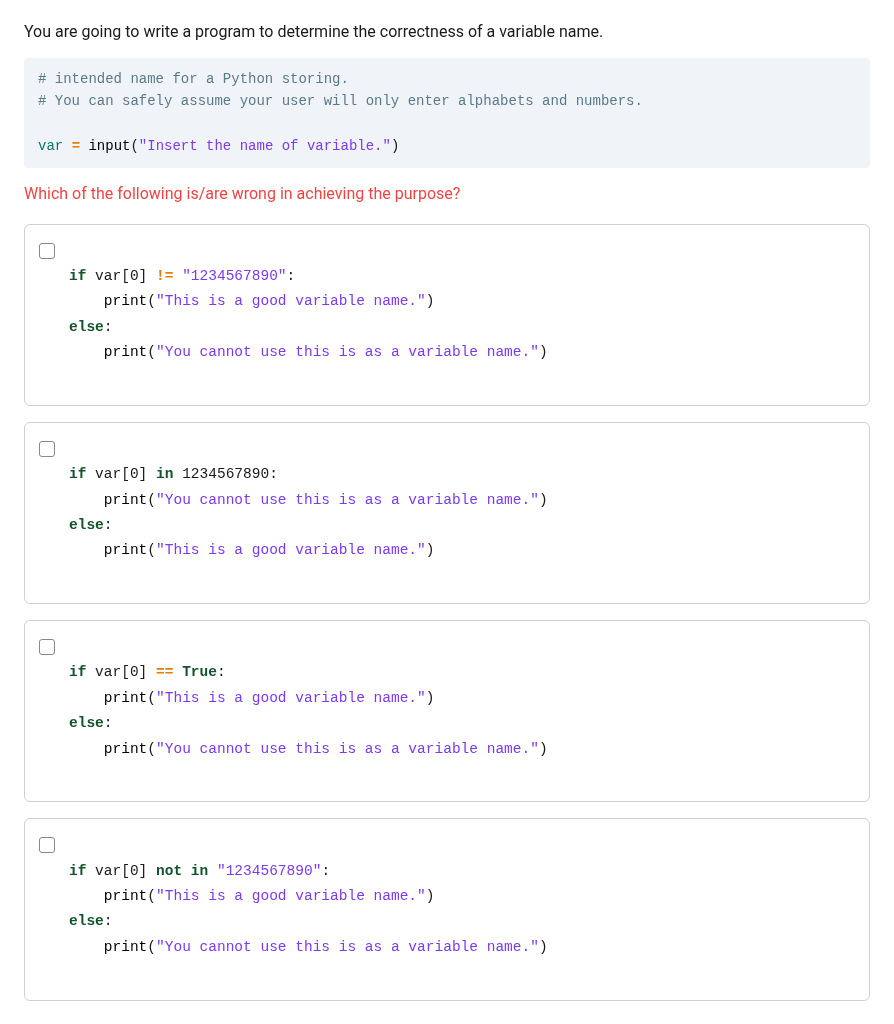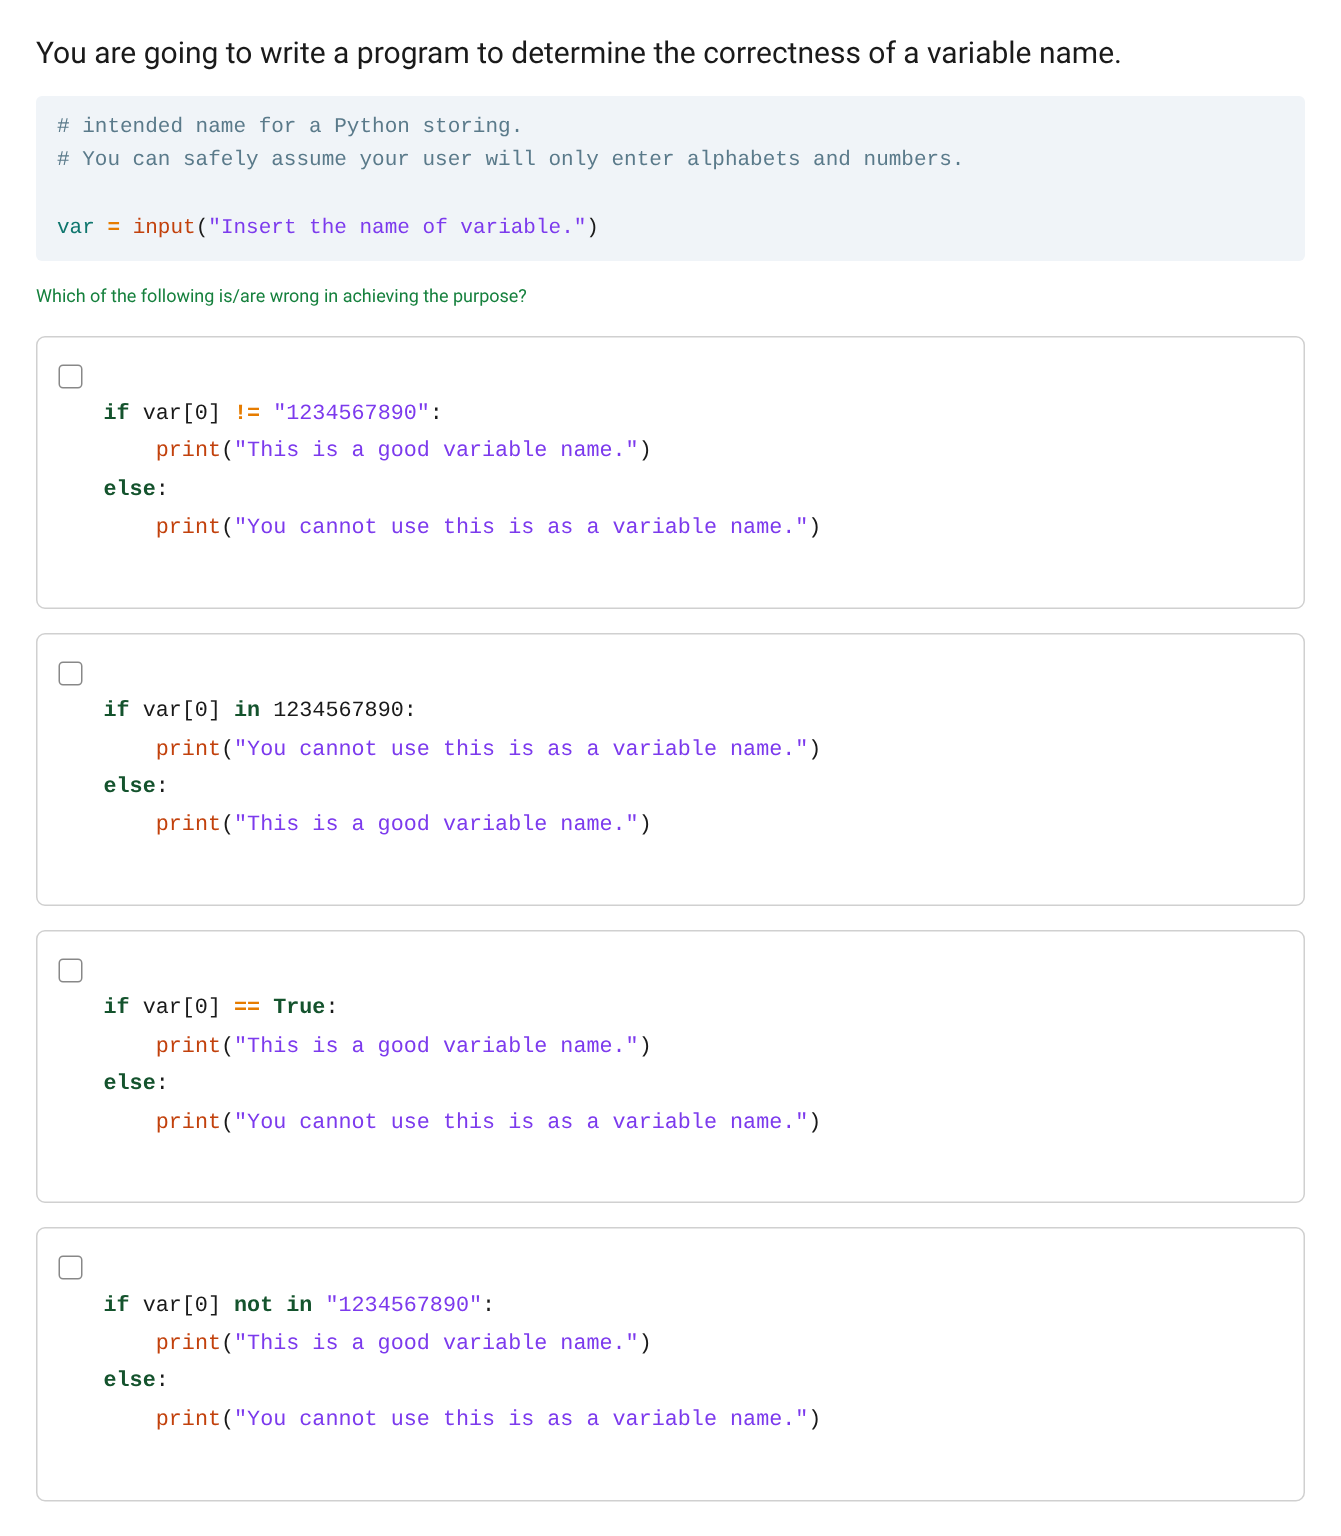--- a/index.html
+++ b/index.html
@@ -11,48 +11,48 @@
     body {
       font-family: -apple-system, BlinkMacSystemFont, "Segoe UI", Roboto, sans-serif;
       font-size: 16px;
       color: #1a1a1a;
       background: #ffffff;
       padding: 20px 24px;
       max-width: 894px;
     }
 
     .intro-text {
-      font-size: 20px;
+      font-size: 16px;
       line-height: 1.5;
       margin-bottom: 14px;
       color: #1a1a1a;
     }
 
     .code-block {
       background: #f0f4f8;
       border-radius: 4px;
       padding: 10px 14px;
       font-family: "Courier New", Courier, monospace;
       font-size: 14px;
       line-height: 1.6;
       margin-bottom: 14px;
     }
 
     .comment { color: #5a7a8a; }
     .string { color: #7c3aed; }
     .var-name { color: #0f766e; }
-    .func { color: #c2410c; }
+    .func { color: #000000; }
     .operator { color: #e67c00; font-weight: bold; }
     .bold-kw { color: #14532d; font-weight: bold; }
 
     .question-text {
-      font-size: 12px;
+      font-size: 16px;
       line-height: 1.5;
       margin-bottom: 18px;
-      color: #15803d;
+      color: #ef4444;
     }
 
     .options-container {
       display: flex;
       flex-direction: column;
       gap: 0;
     }
 
     .option-item {
       border: 1px solid #d0d0d0;

